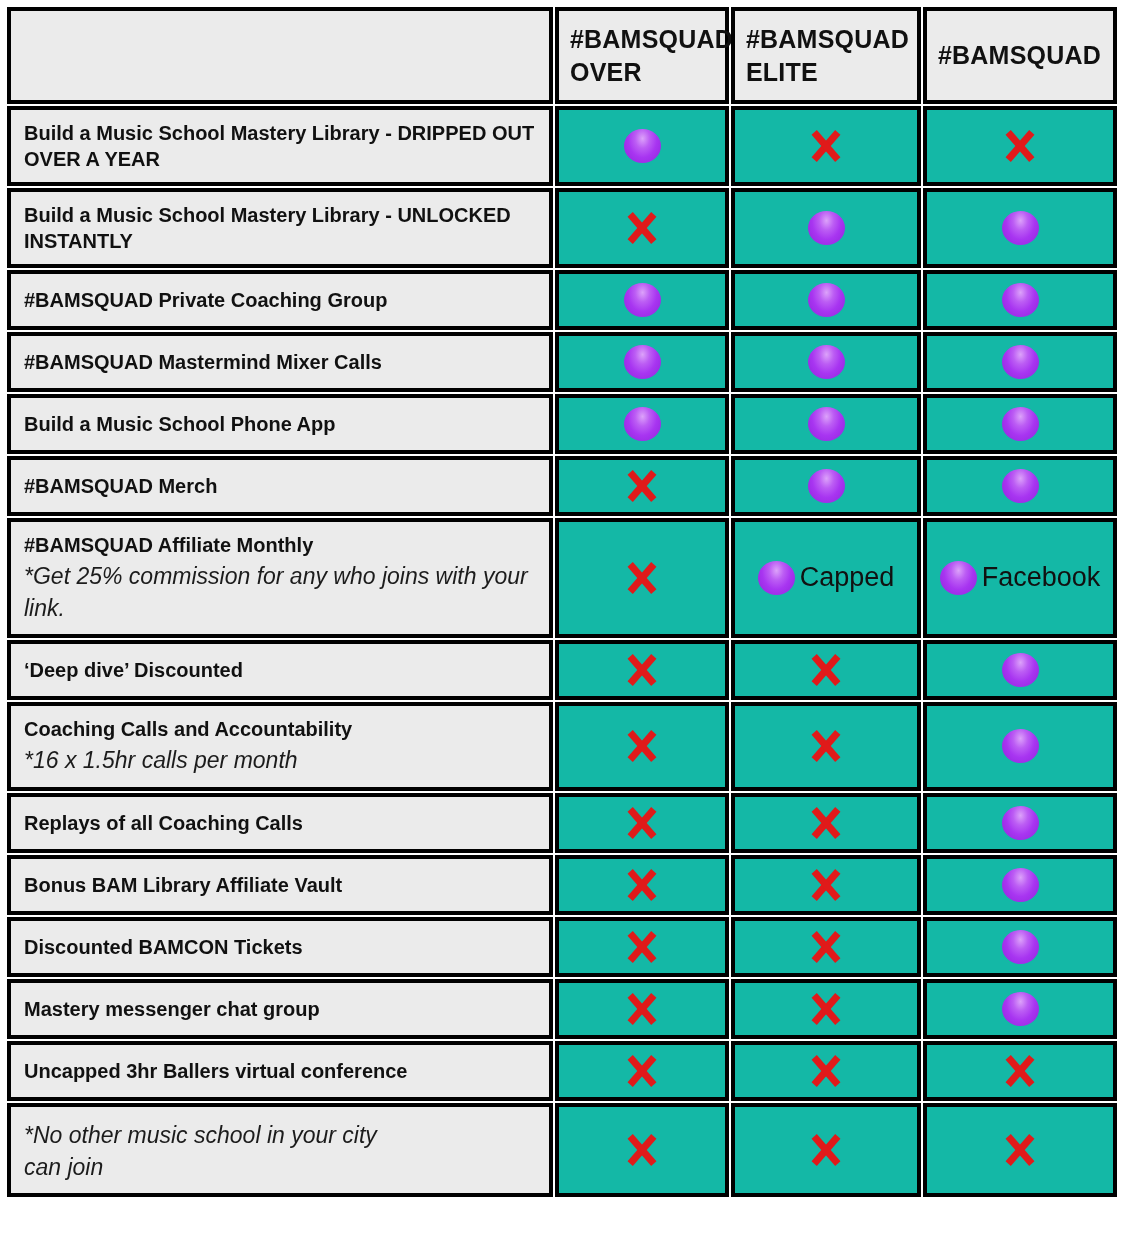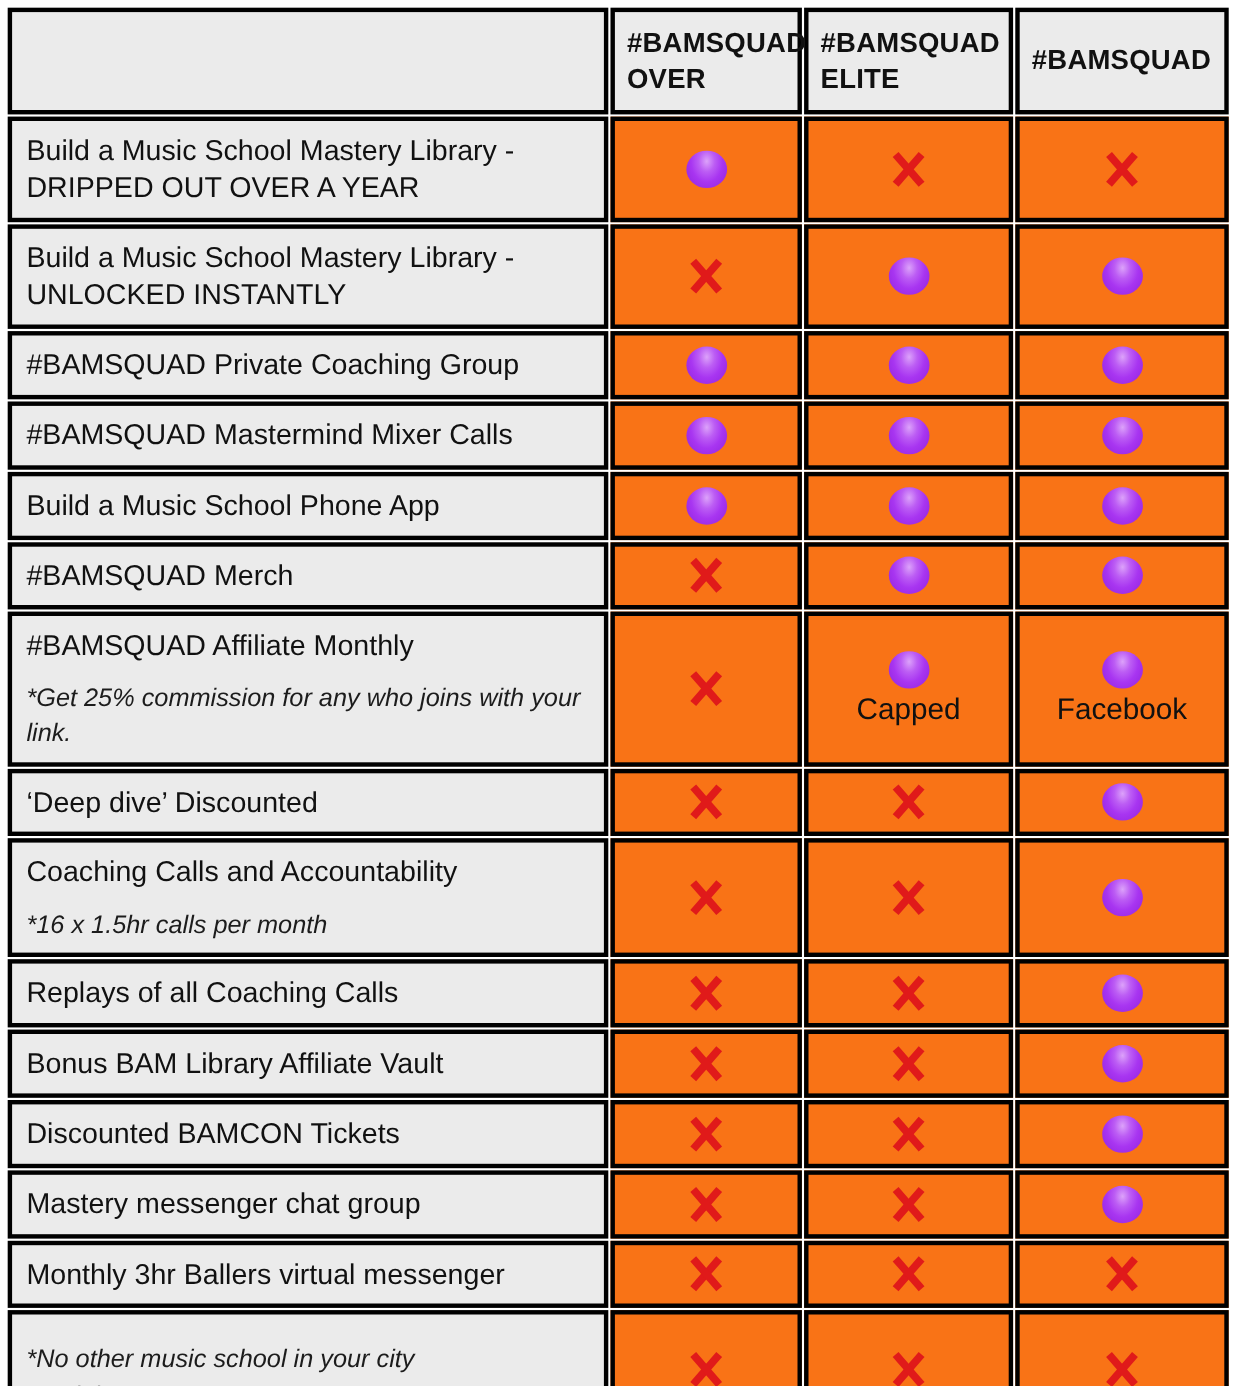--- a/index.html
+++ b/index.html
@@ -42,38 +42,38 @@
     letter-spacing: 0.2px;
   }
   .feat {
     display: flex;
     flex-direction: column;
     justify-content: center;
     padding: 10px 6px 10px 13px;
     min-height: 60px;
   }
   .feat-title {
-    font-weight: normal;
-    font-size: 26px;
+    font-weight: bold;
+    font-size: 20px;
     line-height: 1.3;
   }
   .feat-note {
     font-style: italic;
     font-weight: normal;
     font-size: 23px;
     line-height: 1.4;
     color: #1c1c1c;
     white-space: pre-line;
-    margin-top: 14px;
+    margin-top: 2px;
   }
   .mark-cell {
-    background: #f97316;
+    background: #14b8a6;
     min-height: 60px;
     display: flex;
-    flex-direction: column;
+    flex-direction: row;
     align-items: center;
     justify-content: center;
     gap: 5px;
   }
   .dot {
     width: 37px;
     height: 34px;
     border-radius: 50%;
     background: radial-gradient(ellipse at 50% 28%,
       #dca2fa 0%, #bc5df4 28%, #a835f1 55%, #9c2ce6 78%, #8d20d2 100%);
@@ -334,21 +334,21 @@
   <div class="cell mark-cell">
     <span class="mark xmark"></span>
 
   </div>
   <div class="cell mark-cell">
     <span class="mark dot"></span>
 
   </div>
 
   <div class="cell feat">
-    <div class="feat-title">Monthly 3hr Ballers virtual messenger</div>
+    <div class="feat-title">Uncapped 3hr Ballers virtual conference</div>
 
   </div>
   <div class="cell mark-cell">
     <span class="mark xmark"></span>
 
   </div>
   <div class="cell mark-cell">
     <span class="mark xmark"></span>
 
   </div>

